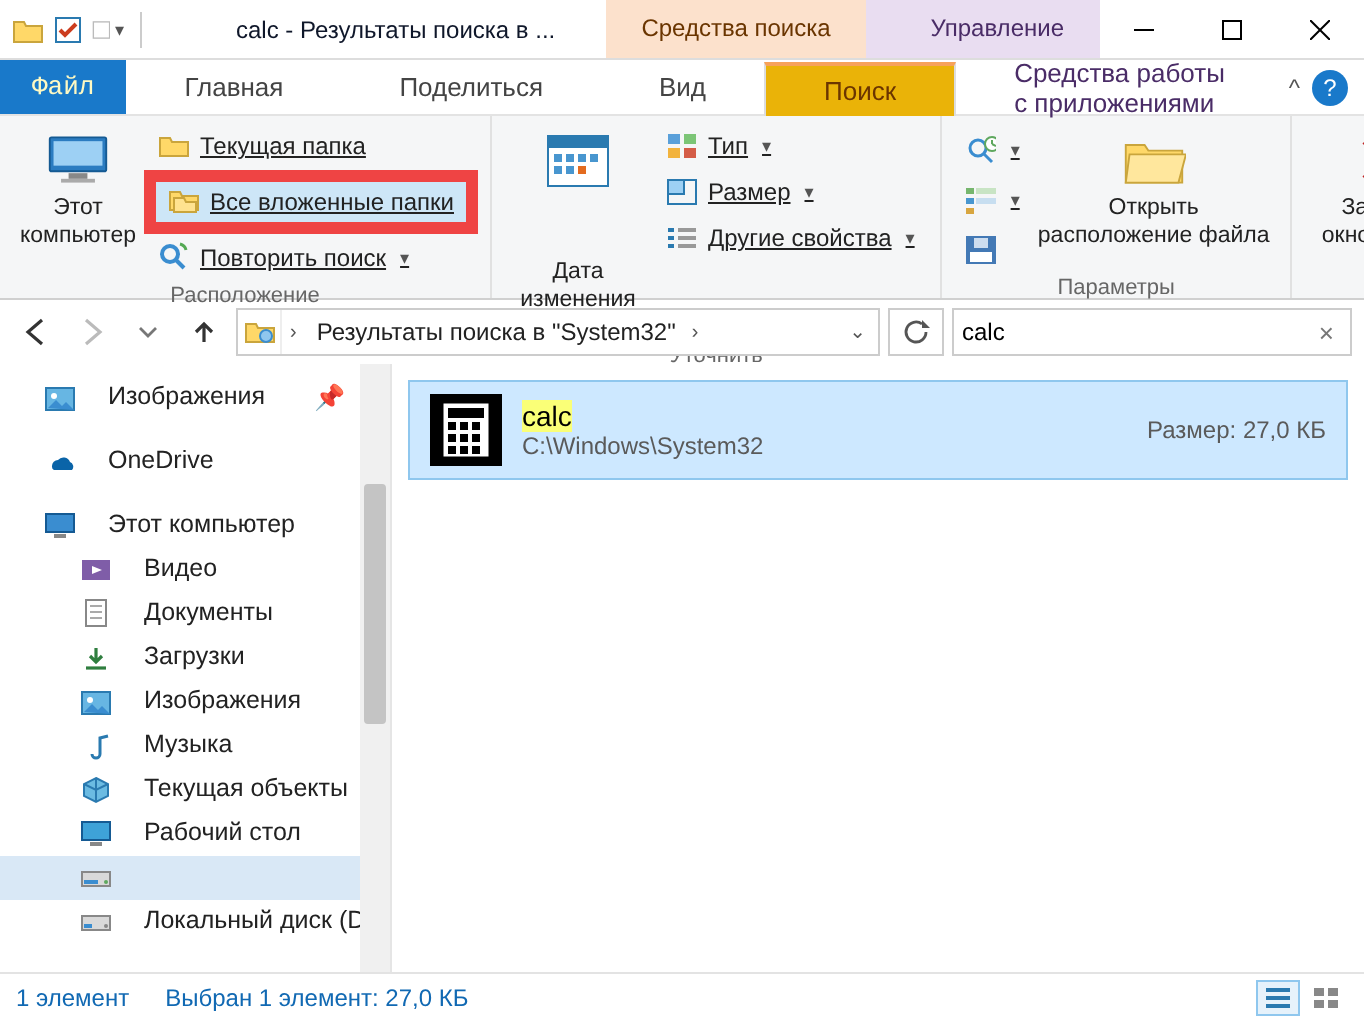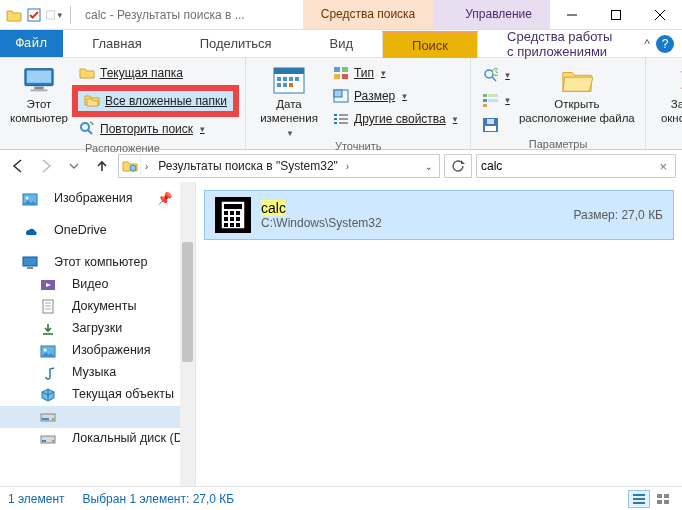--- a/index.html
+++ b/index.html
@@ -3,21 +3,21 @@
 <meta charset="utf-8">
 <style>
   * { box-sizing: border-box; margin: 0; padding: 0; font-family: "Segoe UI", Tahoma, sans-serif; }
   body { background: #fff; width: 682px; height: 510px; overflow: hidden; font-size: 12px; }
 
   
   .titlebar { display:flex; align-items:center; height:30px; border-bottom:1px solid #ddd; }
   .qat { display:flex; align-items:center; gap:4px; padding:0 6px; }
   .qat-icon { width:16px; height:16px; display:flex; align-items:center; justify-content:center; }
   .qat-sep { width:1px; height:18px; background:#ccc; margin:0 4px; }
-  .title-text { flex:1; font-size:12px; color:#737373; padding-left:4px; white-space:nowrap; overflow:hidden; }
+  .title-text { flex:1; font-size:12px; color:#0f172a; padding-left:4px; white-space:nowrap; overflow:hidden;margin-left:33px; }
   .contextual { display:flex; align-items:stretch; height:100%; }
   .contextual-tab { display:flex; align-items:center; padding:0 18px; font-size:12px; border-bottom:2px solid transparent; }
   .ctx-orange { background:#fce1cc; color:#6a3500;}
   .ctx-purple { background:#e9ddf1; color:#4a2c67;padding-left:32px;}
   .win-controls { display:flex; }
   .win-btn { width:44px; height:30px; display:flex; align-items:center; justify-content:center; color:#000; }
   
   
   .ribbon-tabs { display:flex; align-items:stretch; height:28px; background:#fff; border-bottom:1px solid #e3e3e3; }
   .tab { padding:0 29px; display:flex; align-items:center; font-size:13px; color:#444; }
@@ -204,21 +204,21 @@
                 <rect x="4" y="12" width="4" height="4"></rect>
                 <rect x="10" y="12" width="4" height="4"></rect>
                 <rect x="16" y="12" width="4" height="4"></rect>
                 <rect x="22" y="12" width="4" height="4"></rect>
                 <rect x="4" y="18" width="4" height="4"></rect>
                 <rect x="10" y="18" width="4" height="4"></rect>
               </g>
               <rect x="16" y="18" width="4" height="4" fill="#e36b1f"></rect>
             </svg>
         </span>
-        <span style="white-space:pre-line;">Дата
+        <span style="white-space:pre-line;margin-top:32px;">Дата
 изменения</span>
       </div>
       <div class="split-col">
         <div class="small-btn hoverable dd">
           <span class="tiny-icon">
               <svg width="16" height="14">
                 <rect x="1" y="1" width="6" height="5" fill="#5aa0da"></rect>
                 <rect x="9" y="1" width="6" height="5" fill="#7cc576"></rect>
                 <rect x="1" y="8" width="6" height="5" fill="#f2b33d"></rect>
                 <rect x="9" y="8" width="6" height="5" fill="#d45c47"></rect>
@@ -446,20 +446,29 @@
         <span>Музыка</span>
       </div>
     <div class="tree-item indent2">
         <span class="tree-icon">
           <svg width="14" height="14">
             <path d="M7 1l6 3v6l-6 3-6-3V4z" fill="#6bbbe2" stroke="#2a7ab0"></path>
             <path d="M7 1v12M1 4l6 3 6-3" fill="none" stroke="#2a7ab0"></path>
           </svg>
         </span>
         <span>Текущая объекты</span>
+      </div>
+    <div class="tree-item indent2">
+        <span class="tree-icon">
+          <svg width="16" height="14">
+            <rect x="1" y="1" width="14" height="9" fill="#3ea2d8" stroke="#155a93"></rect>
+            <rect x="5" y="11" width="6" height="2" fill="#888"></rect>
+          </svg>
+        </span>
+        <span>Рабочий стол</span>
       </div>
     <div class="tree-item indent2 sel">
         <span class="tree-icon">
           <svg width="16" height="12">
             <rect x="1" y="3" width="14" height="7" fill="#d9d9d9" stroke="#888"></rect>
             <rect x="2" y="7" width="7" height="2" fill="#3a8dd0"></rect>
             <circle cx="13" cy="8" r="1" fill="#5fa85f"></circle>
           </svg>
         </span>
       </div>

